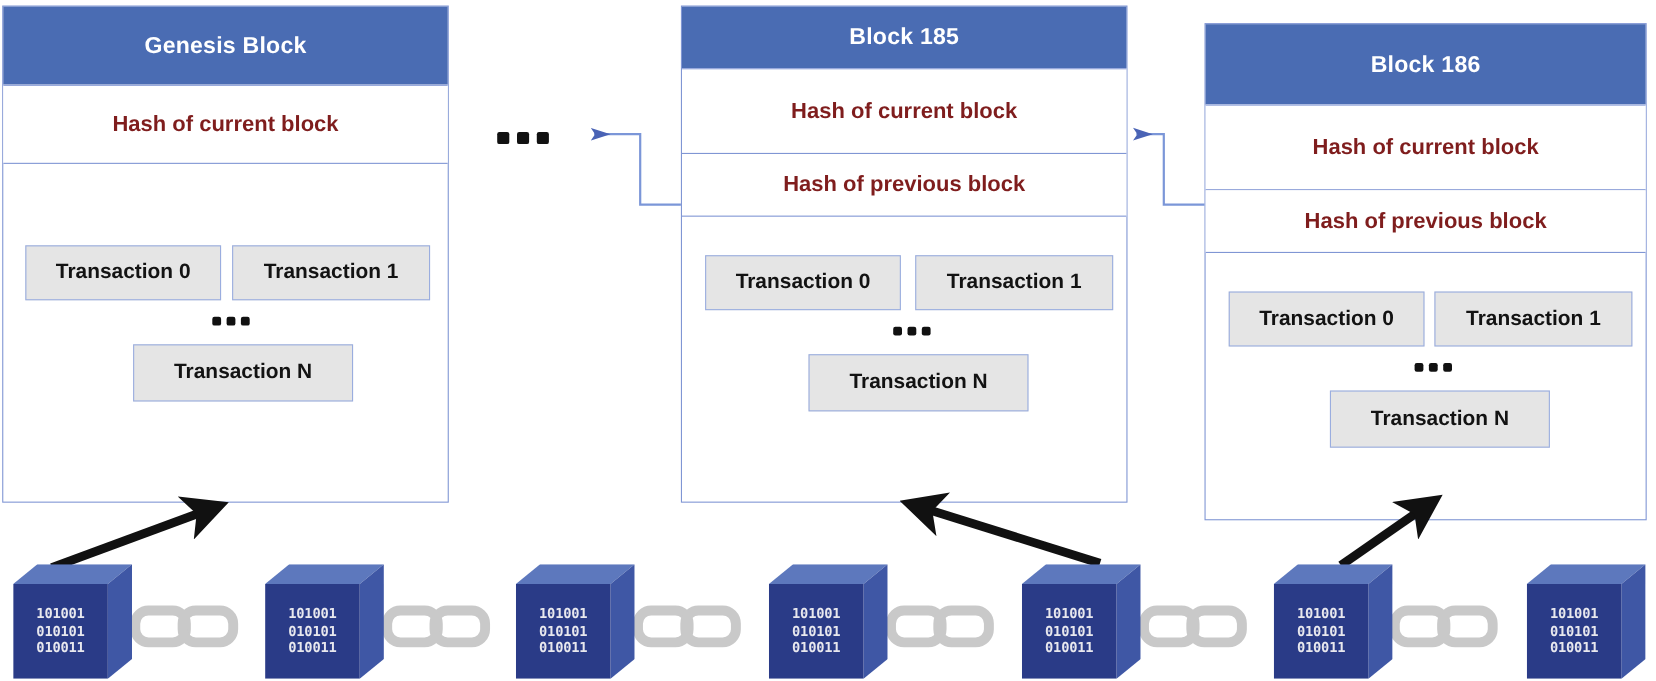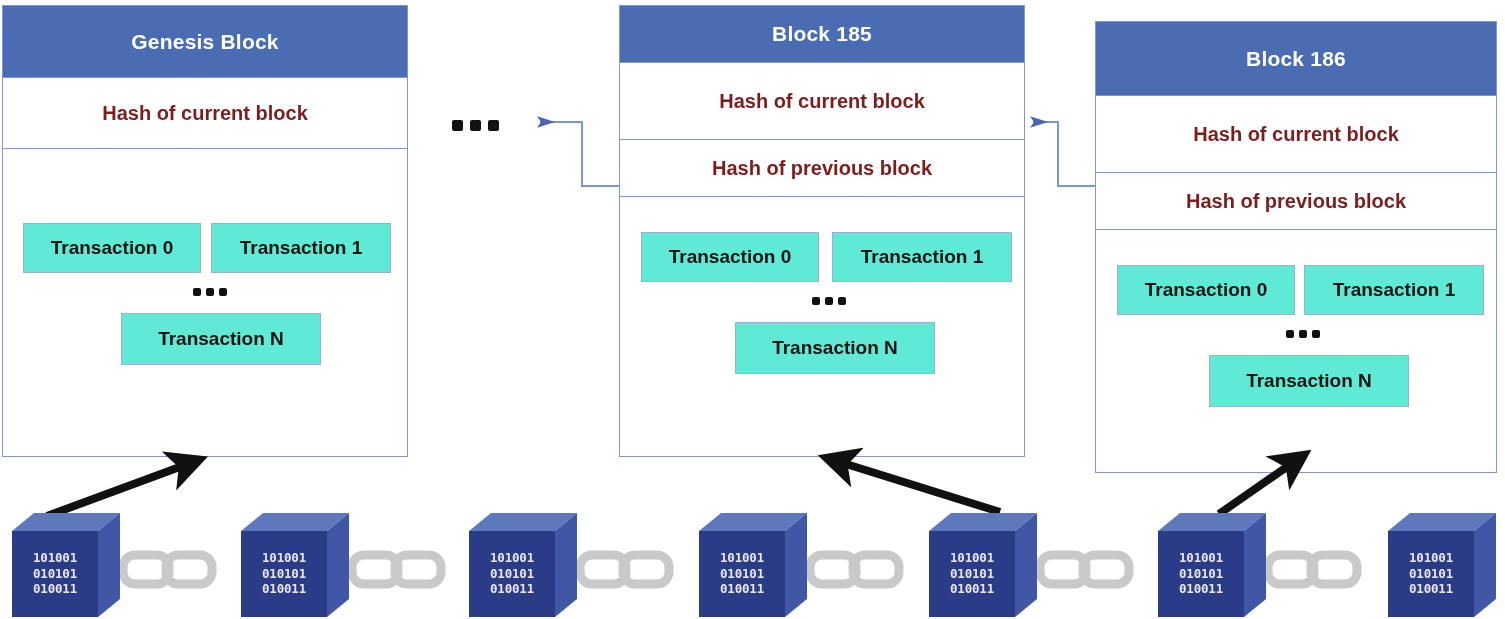--- a/index.html
+++ b/index.html
@@ -51,21 +51,21 @@
   }
   .tx-area {
     position: relative;
     box-sizing: border-box;
     height: calc(100% - 0px);
   }
   .tx-box {
     position: absolute;
     box-sizing: border-box;
     border: 1.5px solid #9aaddf;
-    background: #5eead4;
+    background: #e5e5e5;
     display: flex;
     align-items: center;
     justify-content: center;
     color: #131313;
     font-weight: bold;
     font-size: 19px;
     white-space: nowrap;
   }
   .tx-ellipsis {
     position: absolute;

